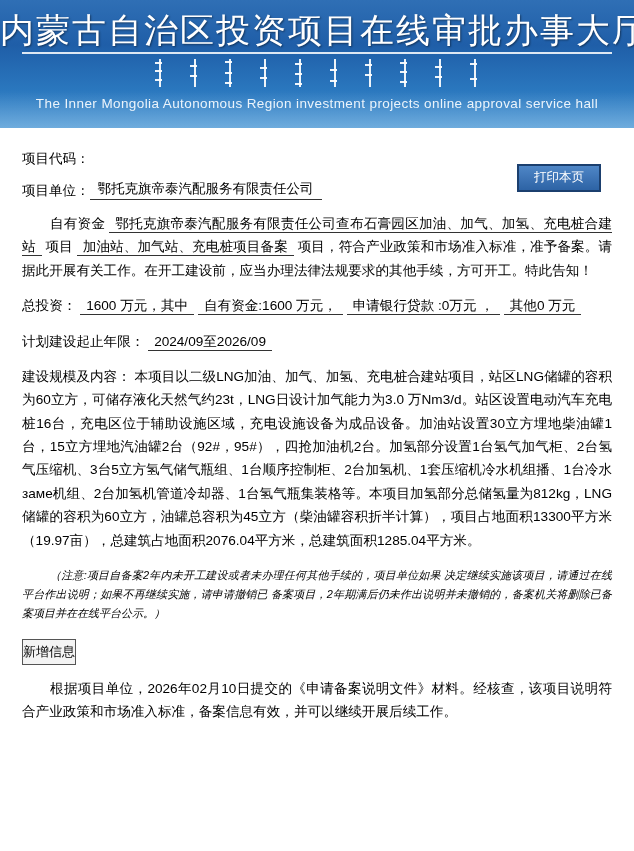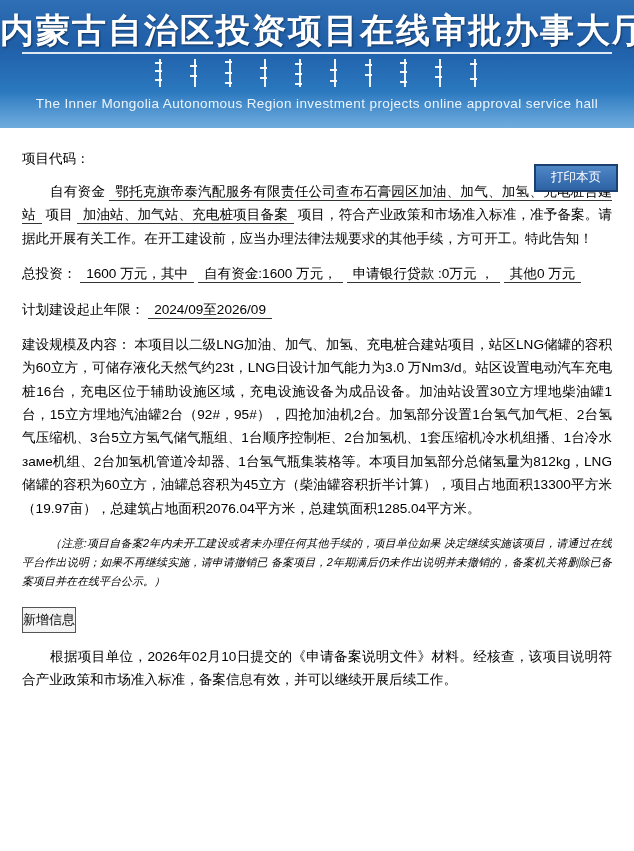--- a/index.html
+++ b/index.html
@@ -36,21 +36,21 @@
     pointer-events: none;
   }
   .banner-title {
     position: absolute;
     top: 8px;
     left: 0;
     width: 634px;
     text-align: center;
     font-family: "DejaVu Sans", sans-serif;
     font-size: 34px;
-    font-weight: bold;
+    font-weight: normal;
     letter-spacing: 2px;
     color: #ffffff;
     text-shadow: 1px 1px 2px rgba(0,0,0,0.45);
     white-space: nowrap;
   }
   .banner-underline {
     position: absolute;
     top: 52px;
     left: 22px;
     width: 590px;
@@ -100,21 +100,21 @@
     white-space: nowrap;
   }
   
   .content {
     position: relative;
     padding: 0 22px;
   }
   .print-btn {
     position: absolute;
     top: 14px;
-    right: 16px;
+    right: 33px;
     width: 80px;
     height: 24px;
     line-height: 22px;
     text-align: center;
     font-size: 12.5px;
     color: #ffffff;
     background: linear-gradient(180deg, #4f86c6 0%, #2d63a5 100%);
     border: 2px solid #1b3f6e;
     cursor: pointer;
     user-select: none;
@@ -249,20 +249,24 @@
 
   <div class="content">
 
     <div class="print-btn">打印本页</div>
 
 
     <div class="fields">
       <div class="field-row">
         <span class="field-label">项目代码：</span>
       </div>
+      <div class="field-row">
+        <span class="field-label">项目单位：</span>
+        <span class="uline uline-grow">鄂托克旗帝泰汽配服务有限责任公司</span>
+      </div>
     </div>
 
     <p class="para indent">
       <span>自有资金</span>
       <span class="inline-u">鄂托克旗帝泰汽配服务有限责任公司查布石膏园区加油、加气、加氢、充电桩合建站</span>
       <span>项目</span>
       <span class="inline-u">加油站、加气站、充电桩项目备案</span>
       <span>项目，符合产业政策和市场准入标准，准予备案。请据此开展有关工作。在开工建设前，应当办理法律法规要求的其他手续，方可开工。特此告知！</span>
     </p>
 

